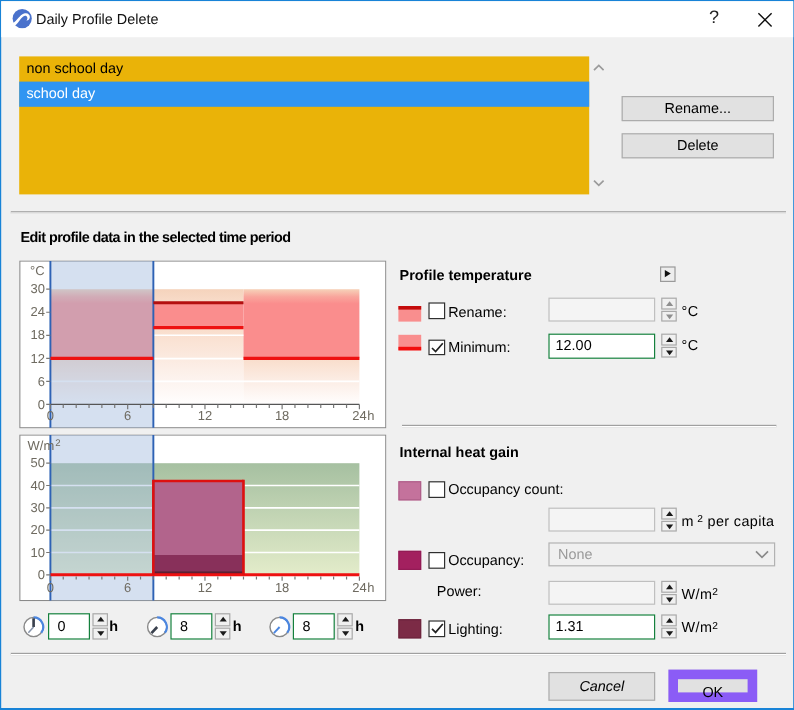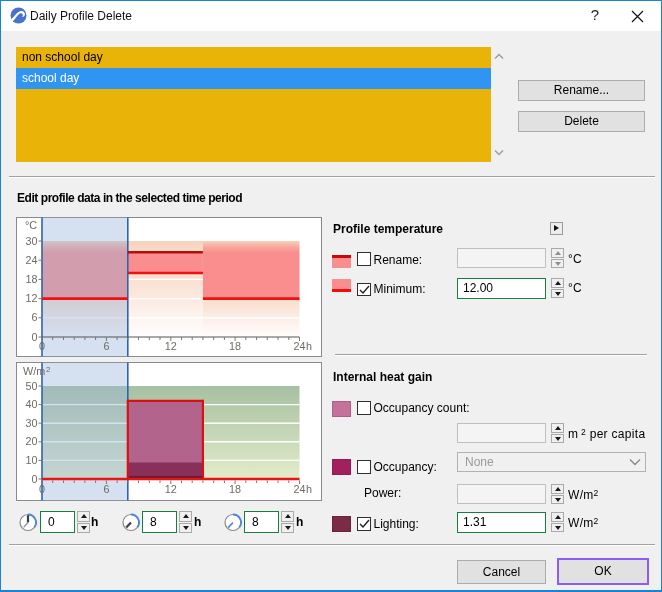--- a/index.html
+++ b/index.html
@@ -371,15 +371,15 @@
     <div class="spinb up" style="height:10.5px;">
         <div class="tri-up"></div>
       </div>
     <div class="spinb dn" style="top:11.5px;height:10.5px;">
         <div class="tri-dn"></div>
       </div>
   </div>
   <div class="rlabel" style="left:295px;top:514px;font-weight:bold;">h</div>
 
   <div class="sep" style="top:543px;"></div>
-  <div class="btn" style="left:456px;top:559px;width:89px;height:24px;line-height:22px;">Cancel</div>
-  <div class="btn" style="left:556px;top:557px;width:92px;height:27px;line-height:23px;border:2px solid #8b5cf6;">OK</div>
+  <div class="btn" style="left:456px;top:559px;width:89px;height:24px;line-height:22px;font-style:italic;">Cancel</div>
+  <div class="btn" style="left:556px;top:557px;width:74px;height:27px;line-height:23px;border:8px solid #8b5cf6;">OK</div>
 </div>
 
 </body></html>

